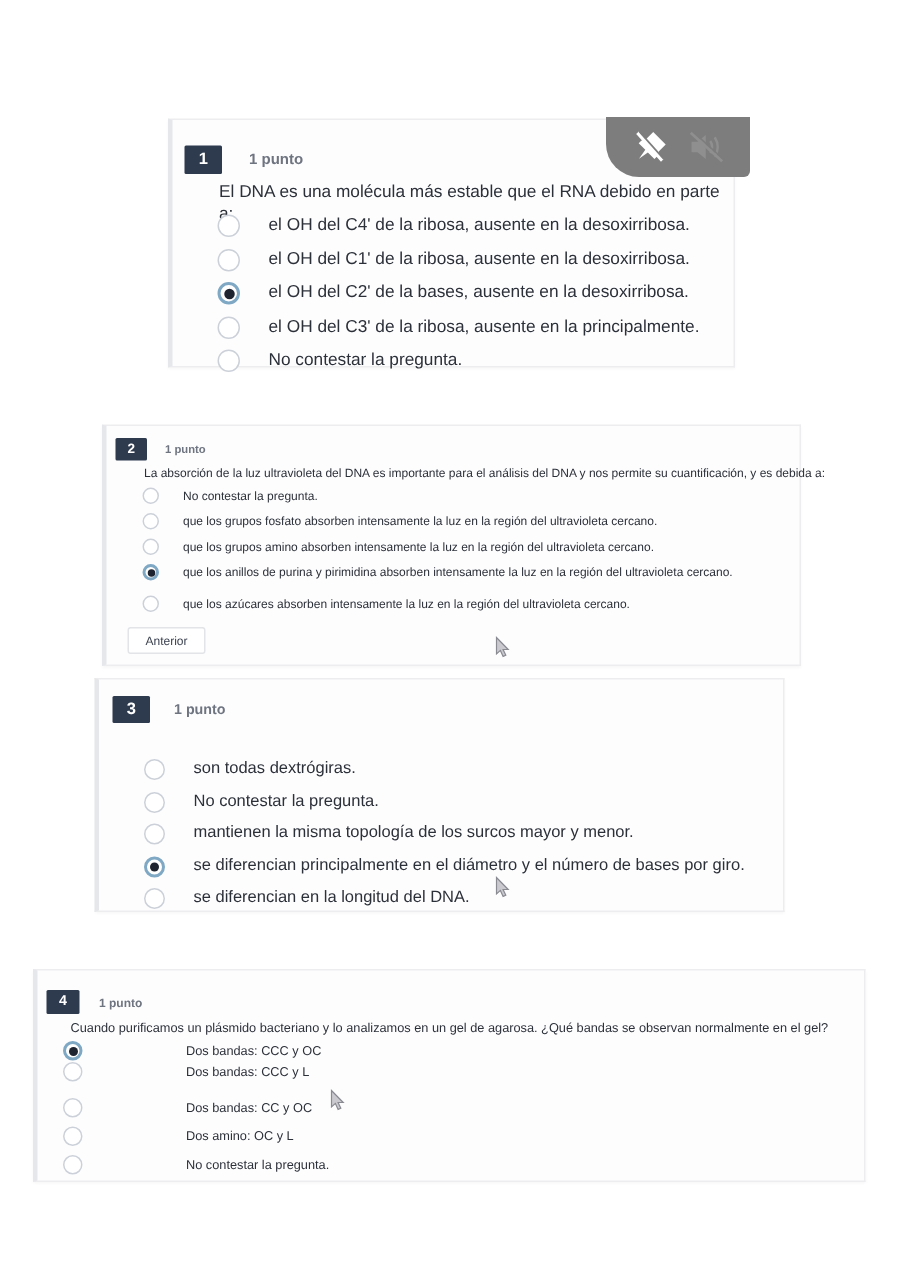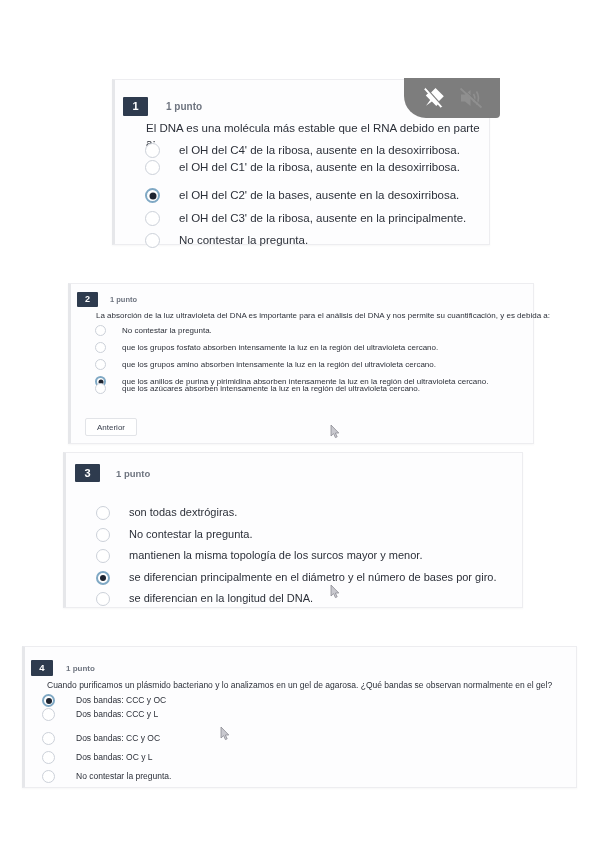--- a/index.html
+++ b/index.html
@@ -80,21 +80,21 @@
   #card1 { left: 112px; top: 79px; width: 378px; height: 166px; }
   #card1 .qhead { position:absolute; left: 8px; top: 17px; }
   #card1 .qnum { width: 25px; height: 19px; font-size: 11px; line-height: 19px; }
   #card1 .qpoints { font-size: 10px; margin-left: 18px; }
   #card1 .qtext { position: absolute; left: 31px; top: 41px; font-size: 11.5px; }
   #card1 .opt { position: absolute; left: 30px; }
   #card1 .radio { width: 15px; height: 15px; }
   #card1 .radio.sel::after { width: 7px; height: 7px; }
   #card1 .optlabel { font-size: 11.5px; margin-left: 19px; }
   #card1 .o0 { top: 63px; }
-  #card1 .o1 { top: 80px; text-align: right; }
+  #card1 .o1 { top: 86px; text-align: right; }
   #card1 .o2 { top: 108px; }
   #card1 .o3 { top: 131px; }
   #card1 .o4 { top: 153px; }
 
   
   #overlay {
     position: absolute;
     left: 404px; top: 78px;
     width: 96px; height: 40px;
     background: #7d7d7d;
@@ -114,21 +114,21 @@
   #card2 .qpoints { font-size: 7.5px; margin-left: 12px; }
   #card2 .qtext { position:absolute; left: 25px; top: 27px; font-size: 8px; white-space: nowrap; }
   #card2 .opt { position:absolute; left: 24px; }
   #card2 .radio { width: 11px; height: 11px; }
   #card2 .radio.sel::after { width: 5px; height: 5px; }
   #card2 .optlabel { font-size: 8px; margin-left: 16px; }
   #card2 .o0 { top: 41px; }
   #card2 .o1 { top: 58px; }
   #card2 .o2 { top: 75px; }
   #card2 .o3 { top: 92px; }
-  #card2 .o4 { top: 99px; }
+  #card2 .o4 { top: 113px; }
   #btn-anterior {
     position: absolute;
     left: 14px; top: 134px;
     width: 52px; height: 18px;
     background: #ffffff;
     border: 1px solid #e2e4e8;
     border-radius: 2px;
     color: #3c4250;
     font-size: 8px;
     display: flex; align-items: center; justify-content: center;
@@ -149,21 +149,21 @@
   #card3 .o2 { top: 96px; }
   #card3 .o3 { top: 118px; }
   #card3 .o4 { top: 139px; }
 
   
   #card4 { left: 22px; top: 646px; width: 555px; height: 142px; }
   #card4 .qhead { position:absolute; left: 6px; top: 13px; }
   #card4 .qnum { width: 22px; height: 16px; font-size: 9.5px; line-height: 16px; }
   #card4 .qpoints { font-size: 8px; margin-left: 13px; }
   #card4 .qtext { position:absolute; left: 22px; top: 33px; font-size: 8.5px; white-space: nowrap; }
-  #card4 .opt { position:absolute; left: 17px; }
+  #card4 .opt { position:absolute; left: 17px; gap: 48px; }
   #card4 .radio { width: 13px; height: 13px; }
   #card4 .radio.sel::after { width: 6px; height: 6px; }
   #card4 .optlabel { font-size: 8.5px; margin-left: 21px; }
   #card4 .o0 { top: 47px; }
   #card4 .o1 { top: 61px; }
   #card4 .o2 { top: 85px; }
   #card4 .o3 { top: 104px; }
   #card4 .o4 { top: 123px; }
 
   
@@ -302,21 +302,21 @@
       <div class="opt o1">
         <span class="radio empty"></span>
         <span class="optlabel">Dos bandas: CCC y L</span>
       </div>
       <div class="opt o2">
         <span class="radio empty"></span>
         <span class="optlabel">Dos bandas: CC y OC</span>
       </div>
       <div class="opt o3">
         <span class="radio empty"></span>
-        <span class="optlabel">Dos bandas: OC y L</span>
+        <span class="optlabel">Dos amino: OC y L</span>
       </div>
       <div class="opt o4">
         <span class="radio empty"></span>
         <span class="optlabel">No contestar la pregunta.</span>
       </div>
     </div>
   </div>
 
   <div class="cursor" style="left:330px; top:424px;">
     <svg width="11" height="15" viewBox="0 0 11 15">

